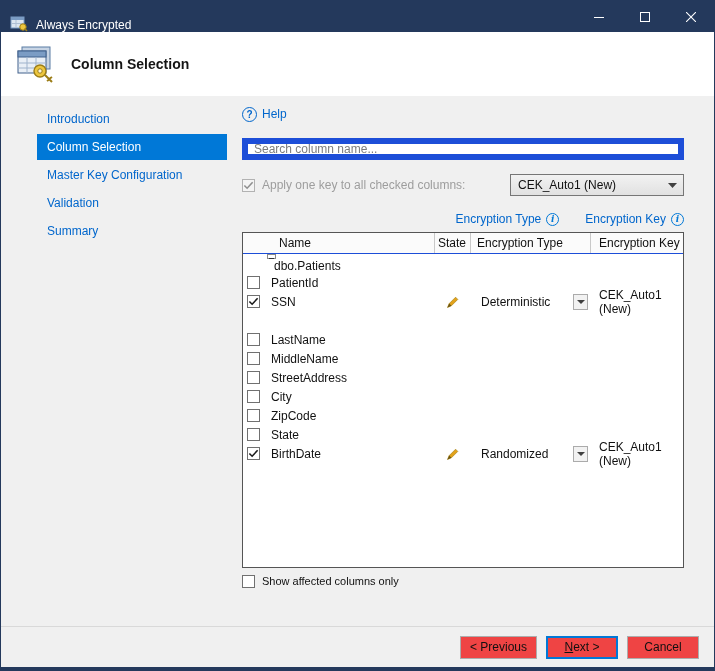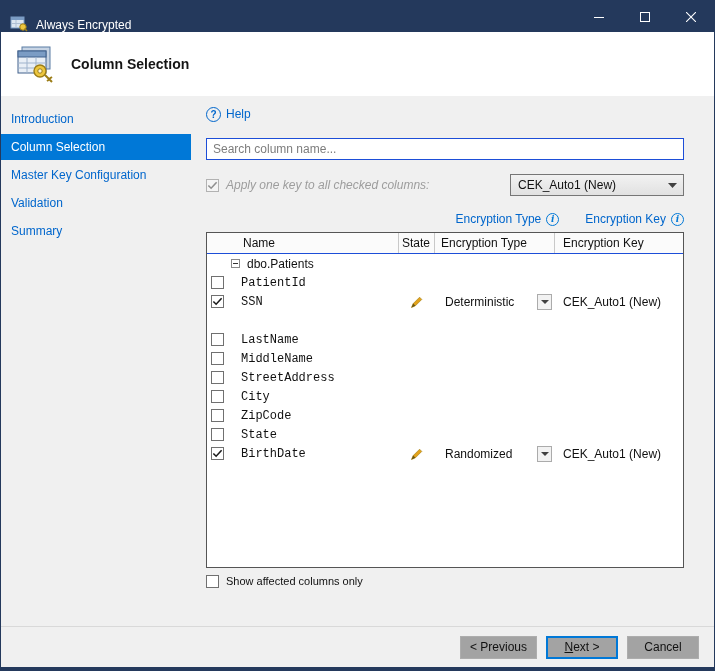--- a/index.html
+++ b/index.html
@@ -16,45 +16,45 @@
   .titlebar { flex:0 0 31px; background:#24395c; display:flex; align-items:flex-end; color:#fff; }
   .app-icon { margin-left:9px; width:18px; height:16px; display:flex; }
   .titlebar-title { font-size:12px; margin-left:8px; }
   .win-controls { margin-left:auto; display:flex; height:100%; }
   .win-btn { width:46px; height:100%; display:flex; align-items:center; justify-content:center; cursor:default; }
   
   .header { flex:0 0 64px; background:#fff; display:flex; align-items:center; }
   .header-icon { margin-left:13px; width:42px; height:40px; display:flex; }
   .header-title { margin-left:15px; font-size:14px; font-weight:bold; color:#151515; }
   
-  .body { flex:1; display:flex; min-height:0; }
+  .body { flex:1; display:flex; min-height:0;padding-left:36px; }
   .sidebar { flex:0 0 190px; padding-top:10px; }
   .side-item { height:26px; line-height:26px; padding-left:10px; font-size:12px; color:#0066cc; margin-bottom:2px; cursor:pointer; white-space:nowrap; }
   .side-item.active { background:#0078d7; color:#fff; }
   .side-item.plain { color:#333; cursor:default; }
   .main { flex:1; padding:10px 30px 0 15px; display:flex; flex-direction:column; }
   
   .help-row { display:flex; align-items:center; gap:5px; height:16px; }
   .help-icon { width:15px; height:15px; border-radius:50%; border:1.5px solid #0066cc; color:#0066cc;
                display:flex; align-items:center; justify-content:center; font-size:10px; font-weight:bold; }
   .help-icon::after { content:"?"; }
   .help-label { font-size:12px; color:#0066cc; cursor:pointer; }
   
-  .search-input { margin-top:16px; height:22px; border:1px solid #1d4ed8; background:#fff; font-size:12px;
+  .search-input { margin-top:16px; height:22px; border:6px solid #1d4ed8; background:#fff; font-size:12px;
                   font-family:"Liberation Sans",sans-serif; padding:0 6px; width:100%; color:#1a1a1a; }
   .search-input::placeholder { color:#7d7d7d; }
   
   .apply-row { margin-top:14px; display:flex; align-items:center; }
   .checkbox { width:13px; height:13px; border:1px solid #707070; background:#fff; flex:0 0 13px;
               display:inline-flex; align-items:center; justify-content:center; }
   .checkbox svg { display:none; width:11px; height:11px; }
   .checkbox.checked svg { display:block; }
   .checkbox.gray { border-color:#b2b2b2; background:#f4f4f4; }
   .checkbox.gray svg path { stroke:#8f8f8f; }
-  .apply-label { font-size:12px; color:#9d9d9d; margin-left:7px;font-style:italic; }
+  .apply-label { font-size:12px; color:#9d9d9d; margin-left:7px; }
   .combo { margin-left:auto; width:174px; height:22px; border:1px solid #767676;
            background:linear-gradient(#f2f2f2,#e1e1e1); display:flex; align-items:center;
            font-size:12px; color:#111; padding-left:7px; cursor:default; }
   .combo-arrow { margin-left:auto; margin-right:6px; display:flex; }
   
   .links-row { margin-top:16px; display:flex; justify-content:flex-end; align-items:center; font-size:12px; }
   .col-link { color:#0066cc; cursor:pointer; }
   .info-icon { width:13px; height:13px; margin-left:5px; border-radius:50%; border:1px solid #0078d7;
                color:#0078d7; display:inline-flex; align-items:center; justify-content:center; }
   .info-icon::after { content:"i"; font-family:"DejaVu Serif",serif; font-style:italic; font-weight:bold; font-size:9px; }
@@ -62,41 +62,41 @@
   .link-group { display:flex; align-items:center; }
   
   .grid { margin-top:6px; border:1px solid #555; background:#fff; height:336px; display:flex; flex-direction:column; font-size:12px; color:#111; }
   .grid-header { flex:0 0 21px; display:flex; background:#fbfbfb; border-bottom:1px solid #1d4ed8; }
   .h-cell { display:flex; align-items:center; border-right:1px solid #c9c9c9; }
   .h-name { width:192px; padding-left:36px; }
   .h-state { width:36px; padding-left:3px; }
   .h-type { width:120px; padding-left:6px; }
   .h-key { flex:1; padding-left:8px; border-right:none; }
   .grid-rows { flex:1; overflow:hidden; }
-  .group-row { height:19px; display:flex; align-items:center; padding-left:24px; }
+  .group-row { height:19px; display:flex; padding-left:24px;flex-direction:column; }
   .expander { width:9px; height:9px; border:1px solid #898989; background:#fff; position:relative; cursor:pointer; }
   .expander::after { content:""; position:absolute; left:1px; right:1px; top:3px; height:1px; background:#333; }
   .group-label { margin-left:7px; }
   .grid-row { height:19px; display:flex; align-items:center; }
   .name-cell { width:192px; display:flex; align-items:center; padding-left:4px; }
-  .col-name { margin-left:17px;font-family:Liberation Mono, monospace; }
+  .col-name { margin-left:11px; }
   .state-cell { width:36px; display:flex; justify-content:center; }
   .type-cell { width:120px; display:flex; align-items:center; padding-left:10px; }
   .combo-btn { margin-left:auto; margin-right:3px; width:15px; height:16px; border:1px solid #ababab;
                background:#f2f2f2; display:flex; align-items:center; justify-content:center; cursor:pointer; }
   .key-cell { flex:1; padding-left:8px; }
   .hidden { visibility:hidden; }
   .pencil { width:14px; height:14px; display:flex; }
   
   .show-affected { margin-top:7px; display:flex; font-size:11px; color:#111; }
   .show-affected-label { margin-left:7px; }
   
   .footer { flex:0 0 41px; border-top:1px solid #d9d9d9; background:#f0f0f0; display:flex; align-items:center;
             justify-content:flex-end; gap:9px; padding-right:15px; }
-  .btn { min-width:72px; height:23px; background:#a3a3a3; border:1px solid #adadad; font-size:12px;
+  .btn { min-width:72px; height:23px; background:#ef4444; border:1px solid #adadad; font-size:12px;
          font-family:"Liberation Sans",sans-serif; display:flex; align-items:center; justify-content:center;
          padding:0 9px; color:#111; cursor:pointer; }
   .btn.default { border:2px solid #0078d7; }
   .accel { text-decoration:underline; }
 </style>
 </head>
 <body>
 
 <div class="window">
 

